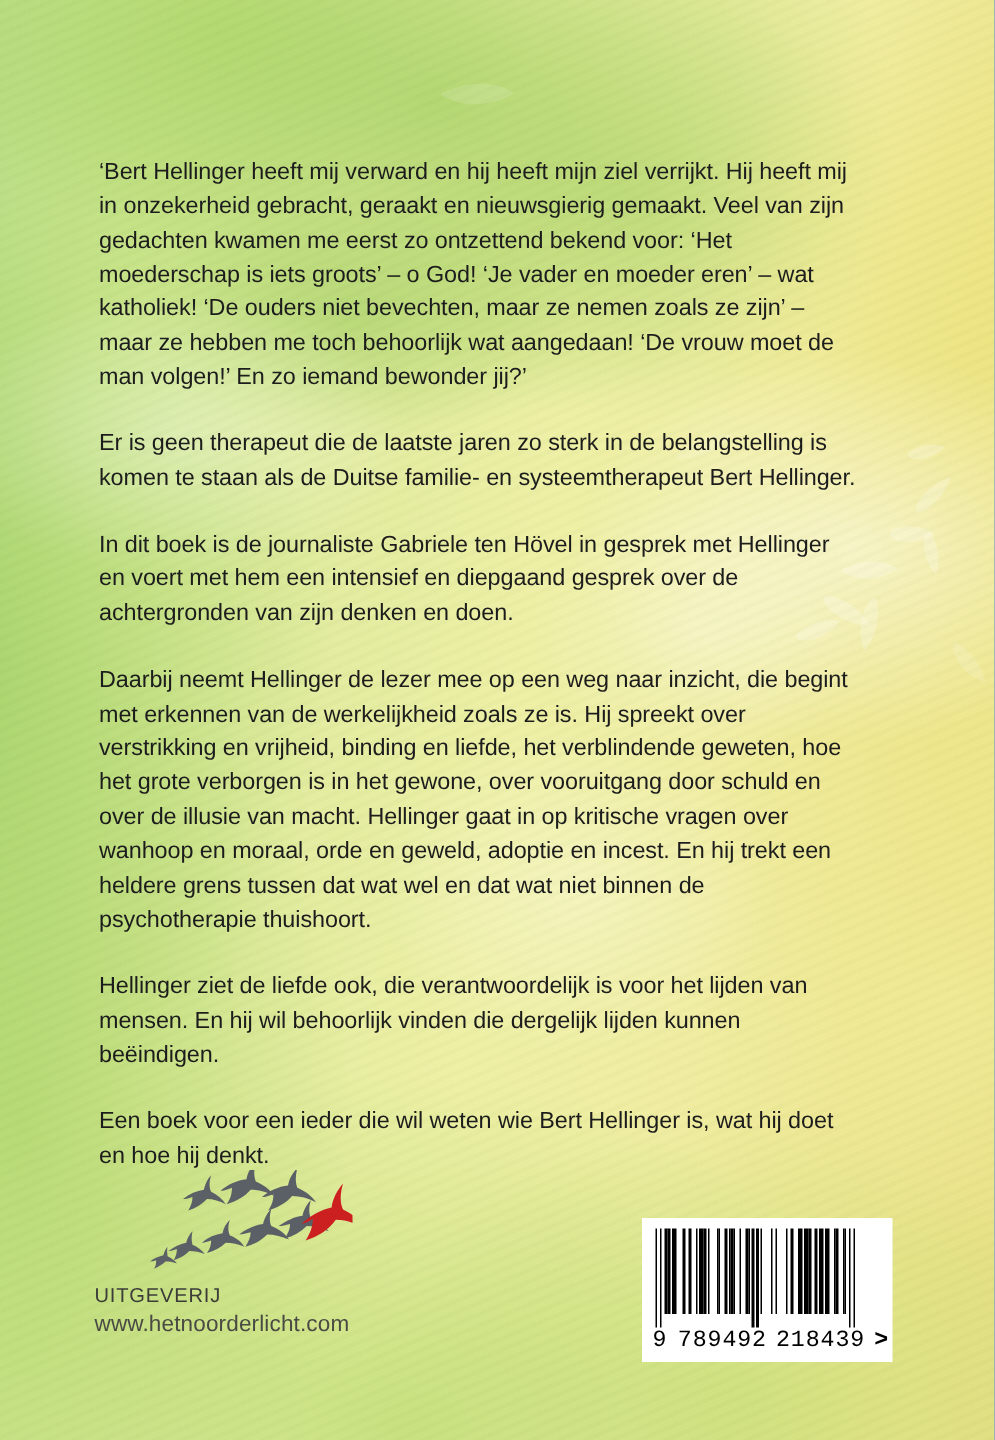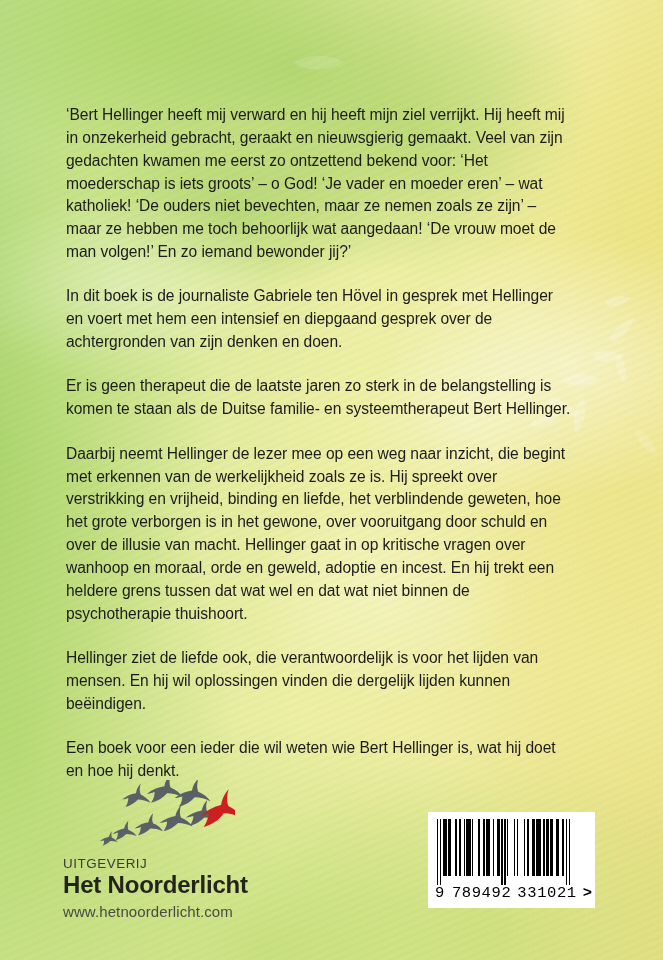--- a/index.html
+++ b/index.html
@@ -181,45 +181,44 @@
       <path d="M455 300c10-8 22-12 33-10-8 10-20 16-32 16-7 0-7-3-1-6z"></path>
       <path d="M640 430c9 6 15 15 17 25-10-3-18-11-21-20-2-6 1-8 4-5z"></path>
       <path d="M300 60c14-6 30-6 43 2-13 8-30 10-44 4-7-3-6-4 1-6z"></path>
     </g>
   </svg>
 
   <div class="bg-layer bg-grain"></div>
 
   <div class="blurb">
     <p>‘Bert Hellinger heeft mij verward en hij heeft mijn ziel verrijkt. Hij heeft mij in onzekerheid gebracht, geraakt en nieuwsgierig gemaakt. Veel van zijn gedachten kwamen me eerst zo ontzettend bekend voor: ‘Het moederschap is iets groots’ – o God!  ‘Je vader en moeder eren’ – wat katholiek! ‘De ouders niet bevechten, maar ze nemen zoals ze zijn’ – maar ze hebben me toch behoorlijk wat aangedaan! ‘De vrouw moet de man volgen!’ En zo iemand bewonder jij?’</p>
+    <p>Er is geen therapeut die de laatste jaren zo sterk in de belangstelling is komen te staan als de Duitse familie- en systeemtherapeut Bert Hellinger.</p>
     <p>In dit boek is de journaliste Gabriele ten Hövel in gesprek met Hellinger en voert met hem een intensief en diepgaand gesprek over de achtergronden van zijn denken en doen.</p>
-    <p>Er is geen therapeut die de laatste jaren zo sterk in de belangstelling is komen te staan als de Duitse familie- en systeemtherapeut Bert Hellinger.</p>
     <p>Daarbij neemt Hellinger de lezer mee op een weg naar inzicht, die begint met erkennen van de werkelijkheid zoals ze is. Hij spreekt over verstrikking en vrijheid, binding en liefde, het verblindende geweten, hoe het grote verborgen is in het gewone, over vooruitgang door schuld en over de illusie van macht. Hellinger gaat in op kritische vragen over wanhoop en moraal, orde en geweld, adoptie en incest. En hij trekt een heldere grens tussen dat wat wel en dat wat niet binnen de psychotherapie thuishoort.</p>
-    <p>Hellinger ziet de liefde ook, die verantwoordelijk is voor het lijden van mensen. En hij wil oplossingen vinden die dergelijk lijden kunnen beëindigen.</p>
+    <p>Hellinger ziet de liefde ook, die verantwoordelijk is voor het lijden van mensen. En hij wil behoorlijk vinden die dergelijk lijden kunnen beëindigen.</p>
     <p>Een boek voor een ieder die wil weten wie Bert Hellinger is, wat hij doet en hoe hij denkt.</p>
   </div>
 
   <div class="publisher">
     <svg class="birds" viewBox="0 0 200 104">
       <g fill="#5b6066">
         <path d="M24 78c5-4 11-7 17-8 1-4 3-8 6-11-1 5-1 9 0 13 5 2 9 5 12 9-5-2-10-3-15-3-4 4-9 7-15 9 2-4 3-7 3-11-3 1-6 2-8 2z"></path>
         <path d="M56 70c6-5 13-8 20-9 1-5 3-9 7-13-2 6-2 11 0 15 6 2 11 6 14 11-6-3-12-4-18-4-5 5-11 8-18 10 3-4 4-8 4-12-3 1-6 2-9 2z"></path>
         <path d="M92 62c7-5 15-9 23-10 1-5 4-11 8-15-2 7-2 13 0 17 7 3 13 7 17 13-7-3-14-5-21-5-6 6-13 10-21 12 3-5 5-9 5-14-4 1-8 2-11 2z"></path>
         <path d="M130 54c7-5 15-9 23-10 1-5 4-11 8-15-2 7-2 13 0 17 7 3 13 7 17 13-7-3-14-5-21-5-6 6-13 10-21 12 3-5 5-9 5-14-4 1-8 2-11 2z"></path>
         <path d="M38 28c6-5 13-8 20-9 1-5 3-10 7-14-2 6-2 12 0 16 6 3 11 7 14 12-6-3-12-5-18-5-5 5-11 9-18 11 3-5 4-9 4-13-3 1-6 2-9 2z"></path>
         <path d="M74 20c7-6 16-10 25-11 1-6 4-12 9-17-2 8-2 14 0 19 7 3 14 8 18 14-8-4-15-6-23-6-6 7-14 11-23 14 4-6 5-11 5-16-4 2-8 3-11 3z"></path>
         <path d="M114 26c7-6 16-10 25-11 1-6 4-12 9-17-2 8-2 14 0 19 7 3 14 8 18 14-8-4-15-6-23-6-6 7-14 11-23 14 4-6 5-11 5-16-4 2-8 3-11 3z"></path>
         <path d="M6 88c4-3 9-5 13-6 1-3 2-6 4-8-1 4 0 7 0 9 4 2 7 4 9 7-4-2-8-2-11-2-3 3-7 5-11 7 2-3 2-5 2-8-2 1-4 1-6 1z"></path>
       </g>
       <g fill="#cc1f1f">
         <path d="M152 52c8-8 19-14 29-16 1-8 5-16 11-23-3 10-3 19 0 25 9 4 17 11 22 19-10-6-19-9-29-9-7 10-17 16-29 20 5-8 7-15 7-21-4 3-8 4-11 5z"></path>
       </g>
     </svg>
     <div class="pub-sup">UITGEVERIJ</div>
-    <div class="pub-name">Het Noorderlicht</div>
     <div class="pub-url">www.hetnoorderlicht.com</div>
   </div>
 
   <div class="barcode-box">
     <div class="bars" id="bars">
         <i class="" style="left:0%;width:1.0526315789473684%"></i>
         <i class="" style="left:2.1052631578947367%;width:1.0526315789473684%"></i>
         <i class="short" style="left:4.2105263157894735%;width:1.0526315789473684%"></i>
         <i class="short" style="left:5.263157894736842%;width:1.0526315789473684%"></i>
         <i class="short" style="left:6.315789473684211%;width:1.0526315789473684%"></i>
@@ -260,17 +259,17 @@
         <i class="short" style="left:85.26315789473684%;width:1.0526315789473684%"></i>
         <i class="short" style="left:86.3157894736842%;width:1.0526315789473684%"></i>
         <i class="short" style="left:89.47368421052632%;width:1.0526315789473684%"></i>
         <i class="short" style="left:90.52631578947368%;width:1.0526315789473684%"></i>
         <i class="short" style="left:93.68421052631578%;width:1.0526315789473684%"></i>
         <i class="short" style="left:94.73684210526315%;width:1.0526315789473684%"></i>
         <i class="" style="left:96.84210526315789%;width:1.0526315789473684%"></i>
         <i class="" style="left:98.94736842105263%;width:1.0526315789473684%"></i>
       </div>
     <div class="barcode-digits">
-      <span class="lead">9</span><span class="grp">789492</span><span class="grp">331021</span><span class="tail">&gt;</span>
+      <span class="lead">9</span><span class="grp">789492</span><span class="grp">218439</span><span class="tail">&gt;</span>
     </div>
   </div>
 
 </div>
 
 </body></html>

